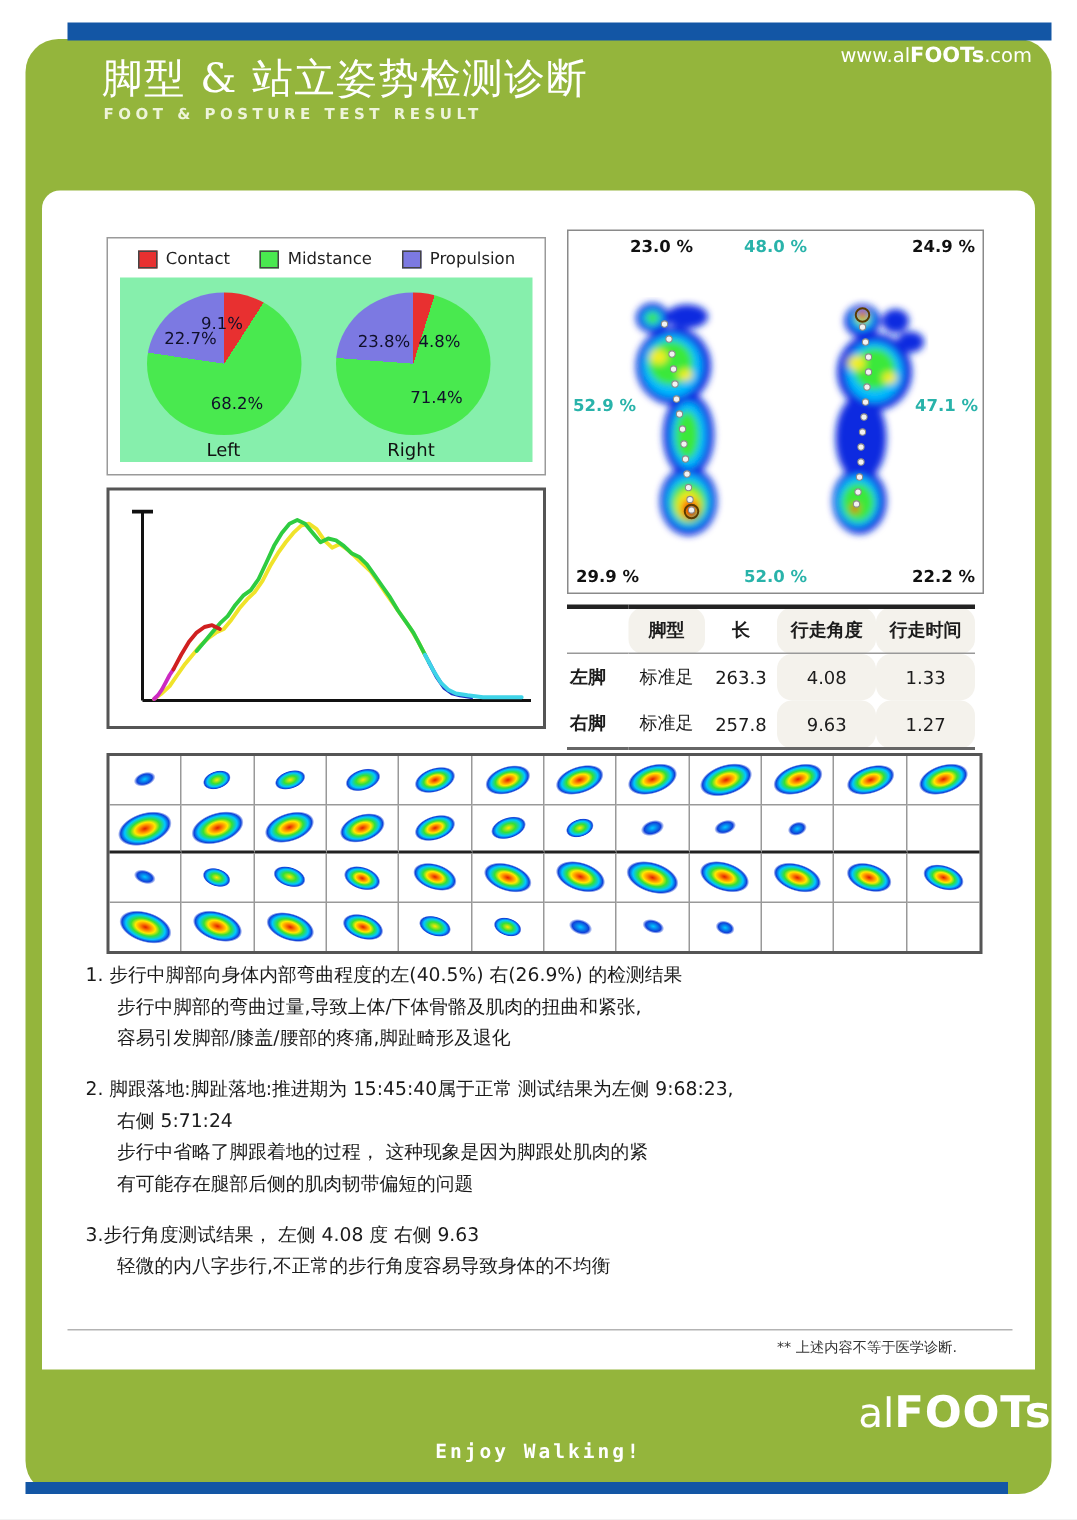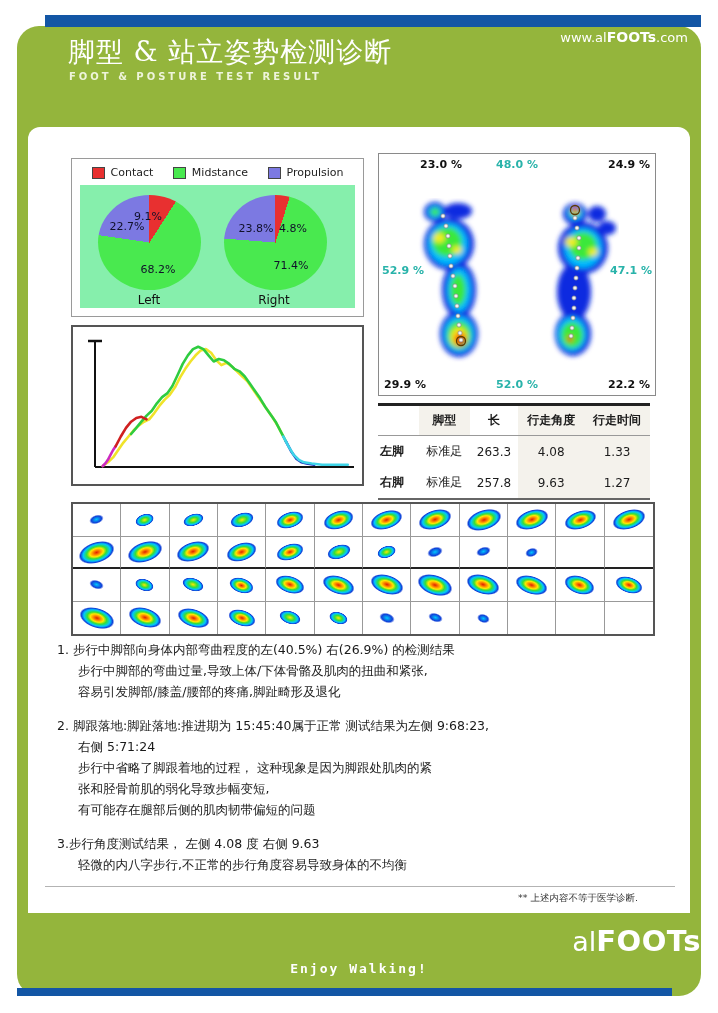--- a/index.html
+++ b/index.html
@@ -46,21 +46,21 @@
   .foot{position:absolute;width:78px;height:168px;}
   .foot.lf{left:34px;top:44px;} .foot.rf{left:162px;top:44px;}
   
   .meas-table{position:absolute;left:378px;top:403px;width:272px;border-collapse:collapse;
               font-size:12px;color:#1c1c1c;}
   .meas-table thead tr{border-bottom:1px solid #999;}
   .meas-table{border-top:3px solid #222;border-bottom:2px solid #666;}
   .meas-table th{font-weight:bold;padding:6px 2px;text-align:center;}
   .meas-table td{padding:7px 2px;text-align:center;}
   .meas-table .rowlab{text-align:left;font-weight:bold;width:37px;}
-  .shade{background:#f4f2ec;}
+  .shade{background:#f4f2ec;border-radius:10px;}
   
   .gait-grid{position:absolute;left:71px;top:502px;width:584px;height:134px;
              border:2px solid #555;box-sizing:border-box;display:grid;
              grid-template-columns:repeat(12,1fr);grid-template-rows:repeat(4,1fr);}
   .gcell{border-right:1px solid #999;border-bottom:1px solid #999;display:flex;
          align-items:center;justify-content:center;overflow:hidden;}
   .gcell.lastcol{border-right:none;} .gcell.rowdiv{border-bottom:2px solid #222;}
   .gcell.lastrow{border-bottom:none;}
   .blob{border-radius:50%;}
   
@@ -401,21 +401,20 @@
   <div class="notes" id="notes">
       <div class="note">
         <div class="nline">1. 步行中脚部向身体内部弯曲程度的左(40.5%)  右(26.9%) 的检测结果</div>
         <div class="nline ind">步行中脚部的弯曲过量,导致上体/下体骨骼及肌肉的扭曲和紧张,</div>
         <div class="nline ind">容易引发脚部/膝盖/腰部的疼痛,脚趾畸形及退化</div>
       </div>
       <div class="note">
         <div class="nline">2. 脚跟落地:脚趾落地:推进期为 15:45:40属于正常 测试结果为左侧 9:68:23,</div>
         <div class="nline ind">右侧  5:71:24</div>
         <div class="nline ind">步行中省略了脚跟着地的过程， 这种现象是因为脚跟处肌肉的紧</div>
-        <div class="nline ind">张和胫骨前肌的弱化导致步幅变短,</div>
         <div class="nline ind">有可能存在腿部后侧的肌肉韧带偏短的问题</div>
       </div>
       <div class="note">
         <div class="nline">3.步行角度测试结果， 左侧 4.08 度 右侧 9.63</div>
         <div class="nline ind">轻微的内八字步行,不正常的步行角度容易导致身体的不均衡</div>
       </div>
     </div>
 
   <div class="divider"></div>
   <div class="disclaimer">** 上述内容不等于医学诊断.</div>

